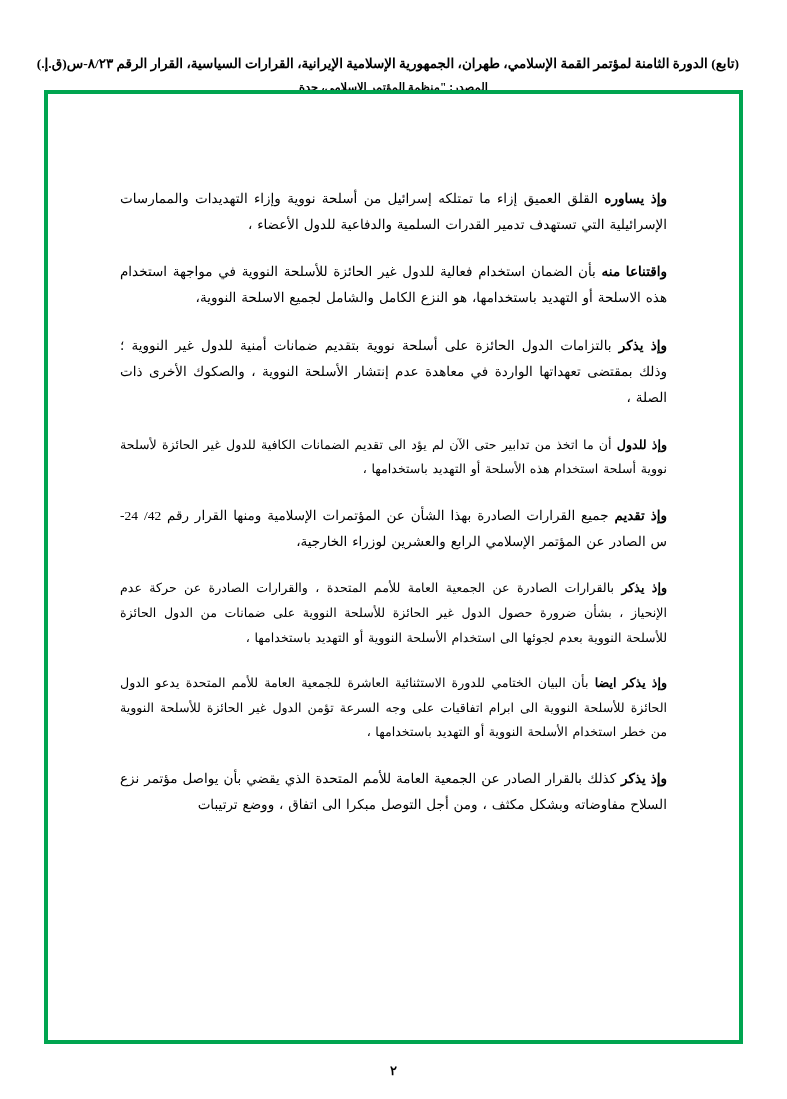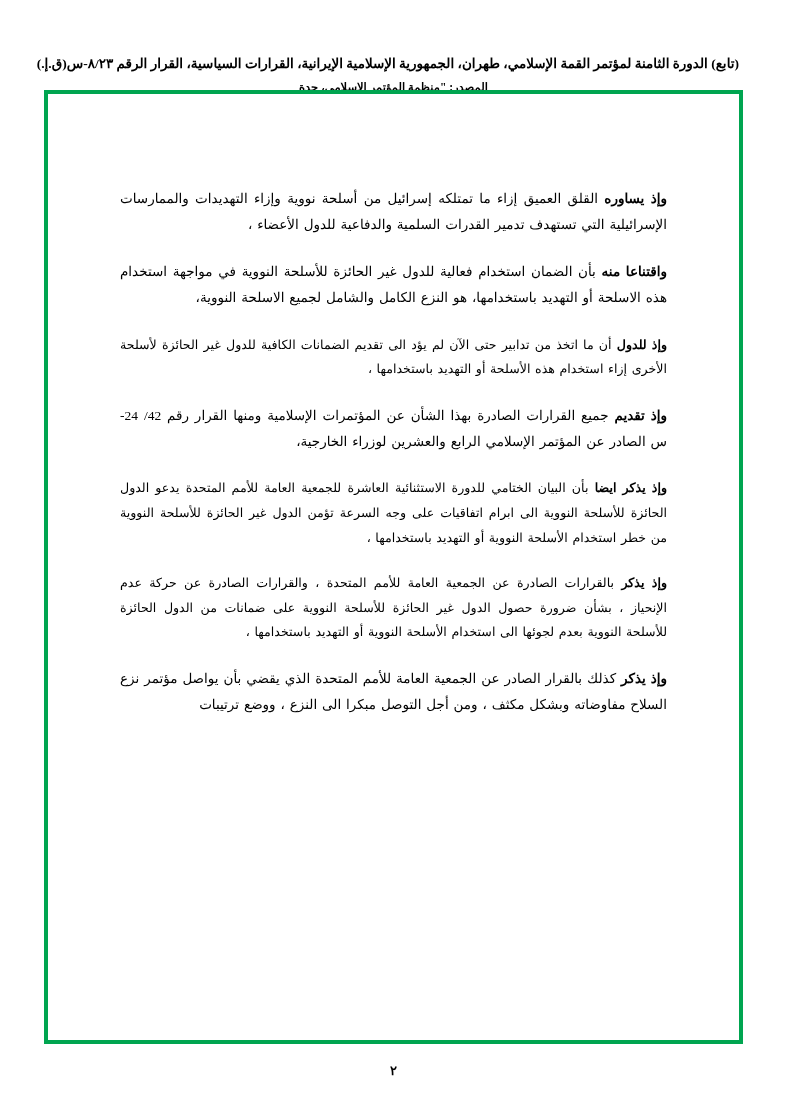--- a/index.html
+++ b/index.html
@@ -94,29 +94,30 @@
     <div class="header-line2">المصدر:  "منظمة المؤتمر الإسلامي، جدة</div>
   </div>
 
   <div class="frame">
     <div class="content">
 
       <p class="para"><span class="lead">وإذ يساوره</span><span> القلق العميق إزاء ما تمتلكه إسرائيل من أسلحة نووية وإزاء التهديدات والممارسات الإسرائيلية التي تستهدف تدمير القدرات السلمية والدفاعية للدول الأعضاء ،</span></p>
 
       <p class="para"><span class="lead">واقتناعا منه</span><span> بأن الضمان استخدام فعالية للدول غير الحائزة للأسلحة النووية في مواجهة استخدام هذه الاسلحة أو التهديد باستخدامها، هو النزع الكامل والشامل لجميع الاسلحة النووية،</span></p>
 
+      <p class="para"><span class="lead">وإذ يذكر</span><span> بالتزامات الدول الحائزة على أسلحة نووية  بتقديم ضمانات أمنية للدول غير النووية ؛ وذلك بمقتضى تعهداتها الواردة في معاهدة عدم إنتشار الأسلحة النووية ، والصكوك الأخرى ذات الصلة ،</span></p>
 
-      <p class="para small"><span class="lead">وإذ للدول</span><span> أن ما اتخذ من تدابير حتى الآن لم يؤد الى تقديم الضمانات الكافية للدول غير الحائزة لأسلحة الأخرى إزاء استخدام هذه الأسلحة أو التهديد باستخدامها ،</span></p>
+      <p class="para small"><span class="lead">وإذ للدول</span><span> أن ما اتخذ من تدابير حتى الآن لم يؤد الى تقديم الضمانات الكافية للدول غير الحائزة لأسلحة نووية أسلحة استخدام هذه الأسلحة أو التهديد باستخدامها ،</span></p>
 
       <p class="para"><span class="lead">وإذ تقديم</span><span> جميع القرارات الصادرة بهذا الشأن عن المؤتمرات الإسلامية ومنها القرار رقم 42/ 24-س الصادر عن المؤتمر الإسلامي الرابع والعشرين لوزراء الخارجية،</span></p>
 
+      <p class="para small"><span class="lead">وإذ يذكر</span><span> بالقرارات الصادرة عن الجمعية العامة للأمم المتحدة ، والقرارات الصادرة عن حركة عدم الإنحياز ، بشأن ضرورة حصول الدول غير الحائزة للأسلحة النووية على ضمانات من الدول الحائزة للأسلحة النووية بعدم لجوئها الى استخدام الأسلحة النووية أو التهديد باستخدامها ،</span></p>
+
       <p class="para small"><span class="lead">وإذ يذكر ايضا</span><span> بأن البيان الختامي للدورة الاستثنائية العاشرة للجمعية العامة للأمم المتحدة يدعو الدول الحائزة للأسلحة النووية الى ابرام اتفاقيات على وجه السرعة تؤمن الدول غير الحائزة للأسلحة النووية من خطر استخدام الأسلحة النووية أو التهديد باستخدامها ،</span></p>
 
-      <p class="para small"><span class="lead">وإذ يذكر</span><span> بالقرارات الصادرة عن الجمعية العامة للأمم المتحدة ، والقرارات الصادرة عن حركة عدم الإنحياز ، بشأن ضرورة حصول الدول غير الحائزة للأسلحة النووية على ضمانات من الدول الحائزة للأسلحة النووية بعدم لجوئها الى استخدام الأسلحة النووية أو التهديد باستخدامها ،</span></p>
-
-      <p class="para"><span class="lead">وإذ يذكر</span><span> كذلك بالقرار الصادر عن الجمعية العامة للأمم المتحدة الذي يقضي بأن يواصل مؤتمر نزع السلاح مفاوضاته وبشكل مكثف ، ومن أجل التوصل مبكرا الى النزع ، ووضع ترتيبات</span></p>
+      <p class="para"><span class="lead">وإذ يذكر</span><span> كذلك بالقرار الصادر عن الجمعية العامة للأمم المتحدة الذي يقضي بأن يواصل مؤتمر نزع السلاح مفاوضاته وبشكل مكثف ، ومن أجل التوصل مبكرا الى اتفاق ، ووضع ترتيبات</span></p>
 
     </div>
   </div>
 
   <div class="page-number">٢</div>
 
 </div>
 
 </body></html>

